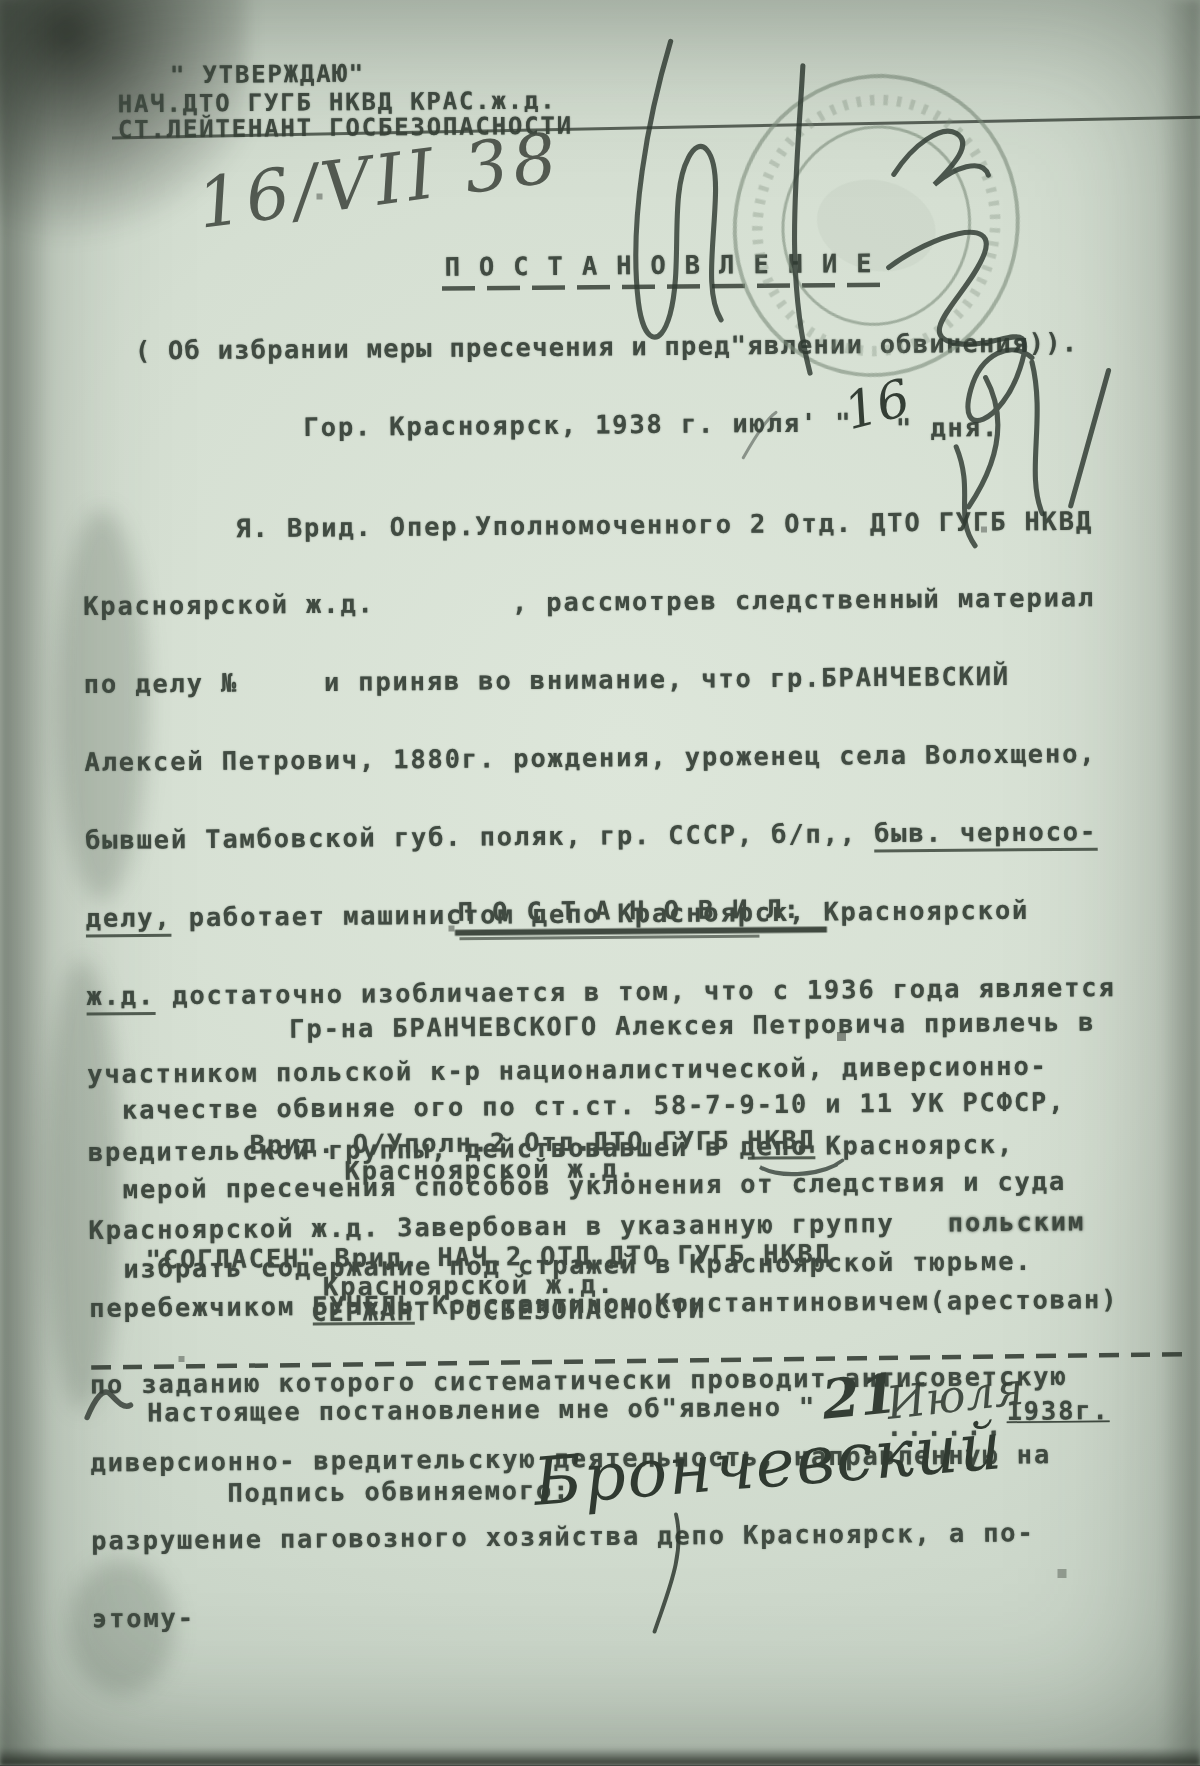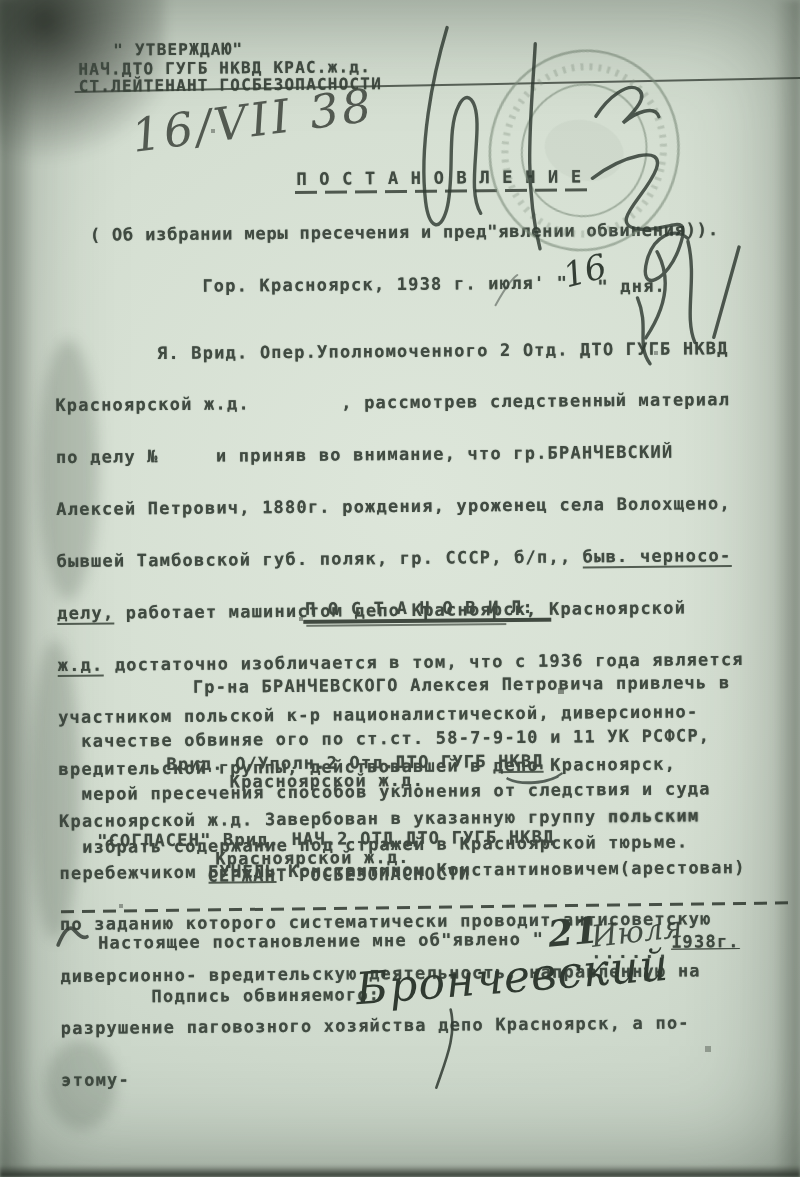--- a/index.html
+++ b/index.html
@@ -30,21 +30,21 @@
       655px 352px 0 1px rgba(40,46,40,.4), 120px 905px 0 1px rgba(40,46,40,.4);}
   
   .tw{position:absolute;color:#414b42;font-weight:700;font-size:17px;letter-spacing:1.2px;
     white-space:pre;text-shadow:0 0 1px rgba(60,70,60,.65);}
   .block{position:absolute;color:#414b42;font-weight:700;font-size:17px;letter-spacing:1.2px;
     white-space:pre;line-height:17.3px;text-shadow:0 0 1px rgba(60,70,60,.65);}
   .block div{white-space:pre;}
   .indent1{padding-left:102px;}
   .indent2{padding-left:112px;}
   .useg{border-bottom:2px solid rgba(60,70,60,.85);}
-  .bseg{text-shadow:0 0 2px rgba(50,60,50,.9);}
+  .bseg{text-shadow:0 0 2px rgba(50,60,50,.9);margin-left:24px;}
   .strike{position:relative;}
   .strike::after{content:"";position:absolute;left:-4px;right:-2px;top:54%;height:2px;
     background:rgba(58,66,58,.8);transform:rotate(-.6deg);}
   .dashline{position:absolute;height:3px;
     background:repeating-linear-gradient(90deg, rgba(55,64,55,.9) 0 13px, transparent 13px 21px);}
   .title-u{position:absolute;height:3px;
     background:repeating-linear-gradient(90deg, rgba(55,64,55,.85) 0 22px, transparent 22px 30px);}
   .heavy-u{position:absolute;height:4px;background:rgba(48,57,48,.9);filter:blur(.4px);}
   
   .hand{position:absolute;font-family:"DejaVu Serif", serif;font-style:italic;color:#343e35;

